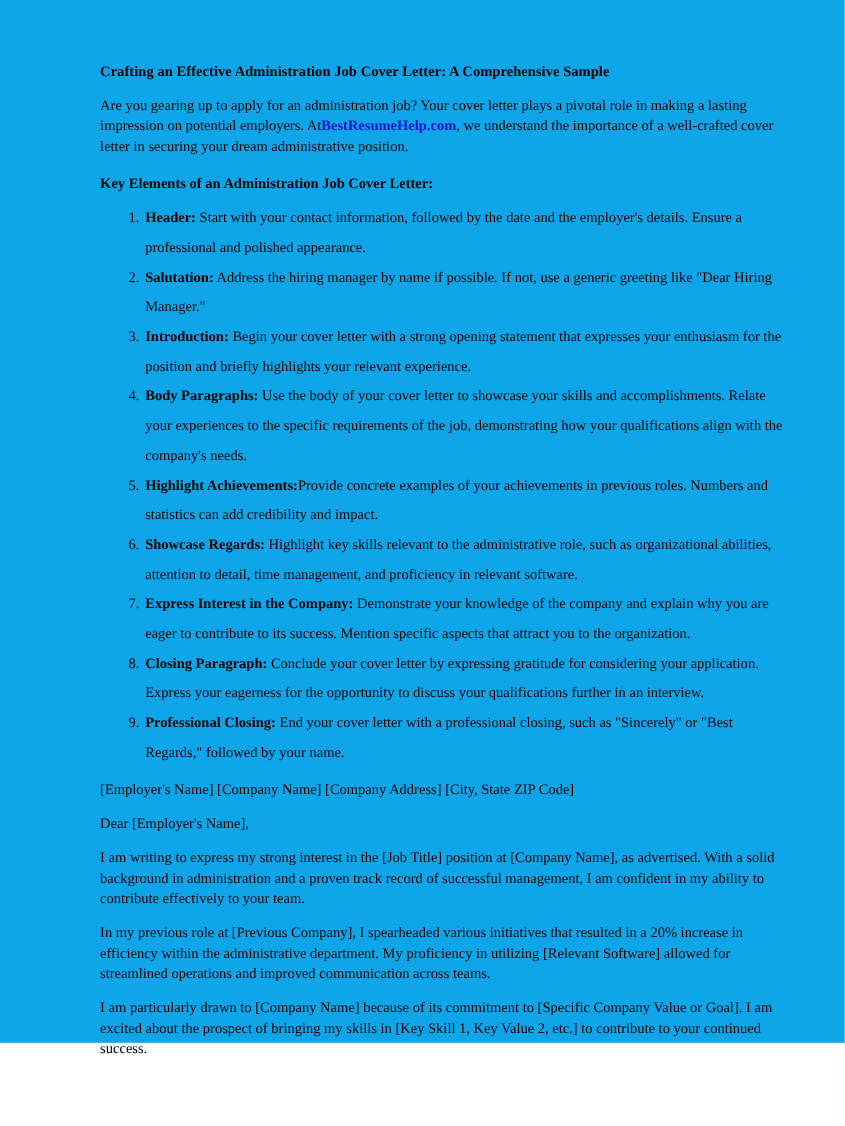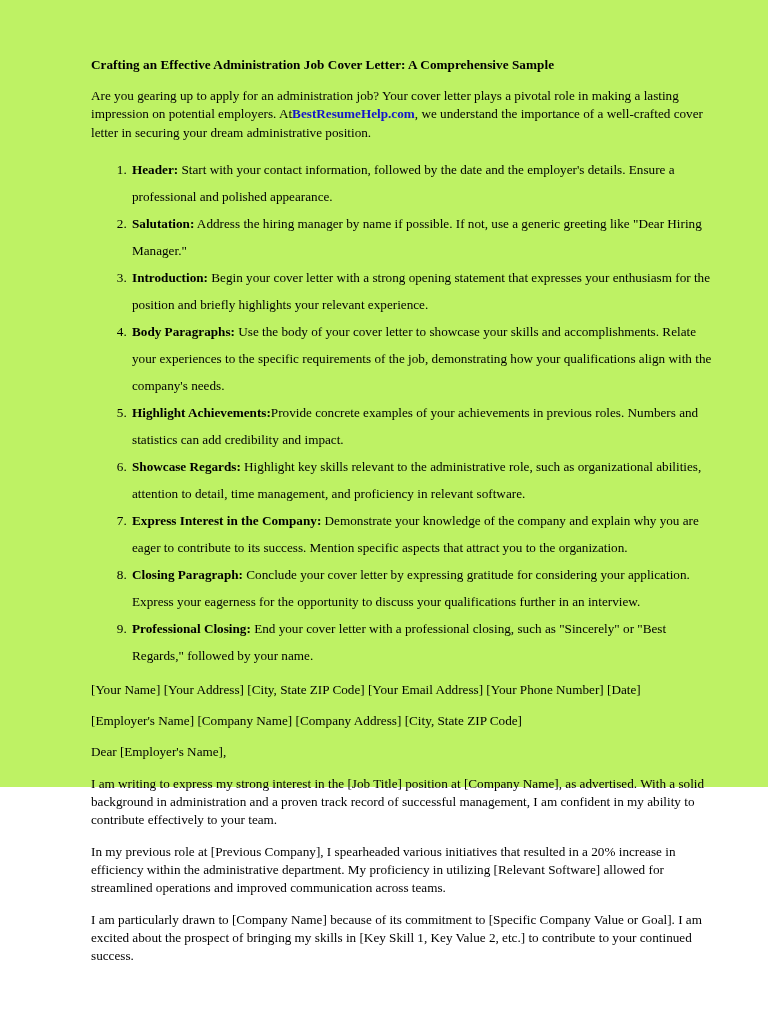--- a/index.html
+++ b/index.html
@@ -11,22 +11,22 @@
   body {
     width: 768px;
     height: 1024px;
     font-family: "Liberation Serif", "DejaVu Serif", serif;
     color: #000000;
     -webkit-font-smoothing: antialiased;
     overflow: hidden;
   }
   .page {
     width: 768px;
-    height: 787px;
-    background: #bef264;
+    height: 948px;
+    background: #0ea5e9;
     box-sizing: border-box;
     padding: 56px 32px 0 91px;
     position: relative;
   }
   .doc-title {
     font-size: 13.2px;
     font-weight: bold;
     line-height: 17px;
     margin: 0 0 14px 0;
     letter-spacing: 0.05px;
@@ -88,37 +88,37 @@
 </style>
 </head>
 <body>
 
 <div class="page">
 
   <h1 class="doc-title">Crafting an Effective Administration Job Cover Letter: A Comprehensive Sample</h1>
 
   <p class="para"><span>Are you gearing up to apply for an administration job? Your cover letter plays a pivotal role in making a lasting impression on potential employers. At</span><a class="inline-link" href="#">BestResumeHelp.com</a><span>, we understand the importance of a well-crafted cover letter in securing your dream administrative position.</span></p>
 
+  <h2 class="section-heading">Key Elements of an Administration Job Cover Letter:</h2>
 
   <ol class="key-list">
     <li><span class="lead">Header:</span><span> Start with your contact information, followed by the date and the employer's details. Ensure a professional and polished appearance.</span></li>
     <li><span class="lead">Salutation:</span><span> Address the hiring manager by name if possible. If not, use a generic greeting like "Dear Hiring Manager."</span></li>
     <li><span class="lead">Introduction:</span><span> Begin your cover letter with a strong opening statement that expresses your enthusiasm for the position and briefly highlights your relevant experience.</span></li>
     <li><span class="lead">Body Paragraphs:</span><span> Use the body of your cover letter to showcase your skills and accomplishments. Relate your experiences to the specific requirements of the job, demonstrating how your qualifications align with the company's needs.</span></li>
     <li><span class="lead">Highlight Achievements:</span><span>Provide concrete examples of your achievements in previous roles. Numbers and statistics can add credibility and impact.</span></li>
     <li><span class="lead">Showcase Regards:</span><span> Highlight key skills relevant to the administrative role, such as organizational abilities, attention to detail, time management, and proficiency in relevant software.</span></li>
     <li><span class="lead">Express Interest in the Company:</span><span> Demonstrate your knowledge of the company and explain why you are eager to contribute to its success. Mention specific aspects that attract you to the organization.</span></li>
     <li><span class="lead">Closing Paragraph:</span><span> Conclude your cover letter by expressing gratitude for considering your application. Express your eagerness for the opportunity to discuss your qualifications further in an interview.</span></li>
     <li><span class="lead">Professional Closing:</span><span> End your cover letter with a professional closing, such as "Sincerely" or "Best Regards," followed by your name.</span></li>
   </ol>
 
 
   <div class="letter-block">
 
-    <p class="letter-para addr">[Your Name] [Your Address] [City, State ZIP Code] [Your Email Address] [Your Phone Number] [Date]</p>
 
     <p class="letter-para addr">[Employer's Name] [Company Name] [Company Address] [City, State ZIP Code]</p>
 
     <p class="letter-para">Dear [Employer's Name],</p>
 
     <p class="letter-para">I am writing to express my strong interest in the [Job Title] position at [Company Name], as advertised. With a solid background in administration and a proven track record of successful management, I am confident in my ability to contribute effectively to your team.</p>
 
     <p class="letter-para">In my previous role at [Previous Company], I spearheaded various initiatives that resulted in a 20% increase in efficiency within the administrative department. My proficiency in utilizing [Relevant Software] allowed for streamlined operations and improved communication across teams.</p>
 
     <p class="letter-para">I am particularly drawn to [Company Name] because of its commitment to [Specific Company Value or Goal]. I am excited about the prospect of bringing my skills in [Key Skill 1, Key Value 2, etc.] to contribute to your continued success.</p>

